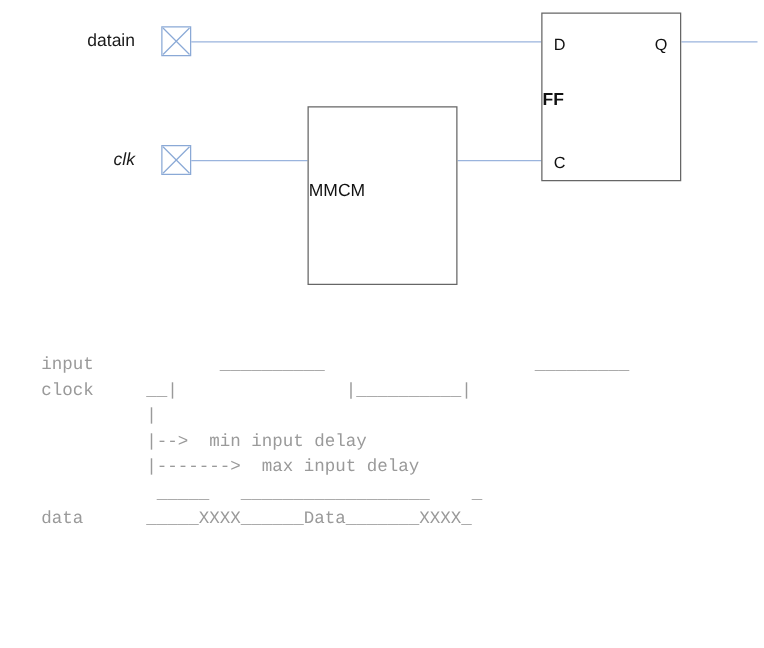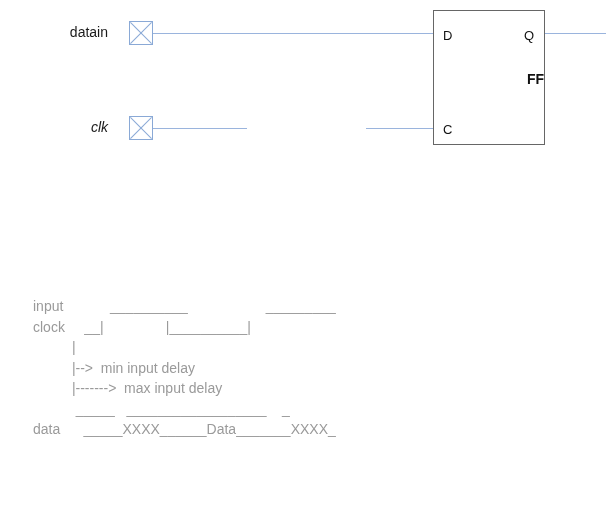--- a/index.html
+++ b/index.html
@@ -57,38 +57,38 @@
 
   .block {
     position: absolute;
     border: 1.5px solid #666666;
     box-sizing: border-box;
     background: #ffffff;
   }
   .block-label {
     position: absolute;
     left: 0; right: 0;
-    text-align: right;
+    text-align: left;
     font-family: "Liberation Sans", sans-serif;
     font-size: 14px;
     color: #111111;
   }
   .pin-label {
     position: absolute;
     font-family: "Liberation Sans", sans-serif;
     font-size: 13px;
     color: #111111;
   }
 
   
   .ascii {
     position: absolute;
     left: 33px;
-    top: 296px;
-    font-family: Liberation Sans, sans-serif;
+    top: 282px;
+    font-family: Liberation Mono, monospace;
     font-size: 14px;
     line-height: 20.5px;
     letter-spacing: 0px;
     color: #9a9a9a;
     white-space: pre;
     margin: 0;
     tab-size: 4;
   }
 </style>
 </head>
@@ -113,20 +113,23 @@
     </div>
 
     <div class="wire" style="left:153px; top:33px; width:281px;"></div>
 
     <div class="wire" style="left:153px; top:128px; width:94px;"></div>
 
     <div class="wire" style="left:366px; top:128px; width:68px;"></div>
 
     <div class="wire" style="left:545px; top:33px; width:66px;"></div>
 
+    <div class="block" style="left:246px; top:85px; width:120px; height:143px;">
+      <div class="block-label" style="top:58px;">MMCM</div>
+    </div>
 
     <div class="block" style="left:433px; top:10px; width:112px; height:135px;">
       <div class="pin-label" style="left:9px; top:17px;">D</div>
       <div class="pin-label" style="right:10px; top:17px;">Q</div>
       <div class="pin-label" style="left:9px; top:111px;">C</div>
       <div class="block-label" style="top:60px; font-weight:bold;">FF</div>
     </div>
 
   </div>
 

